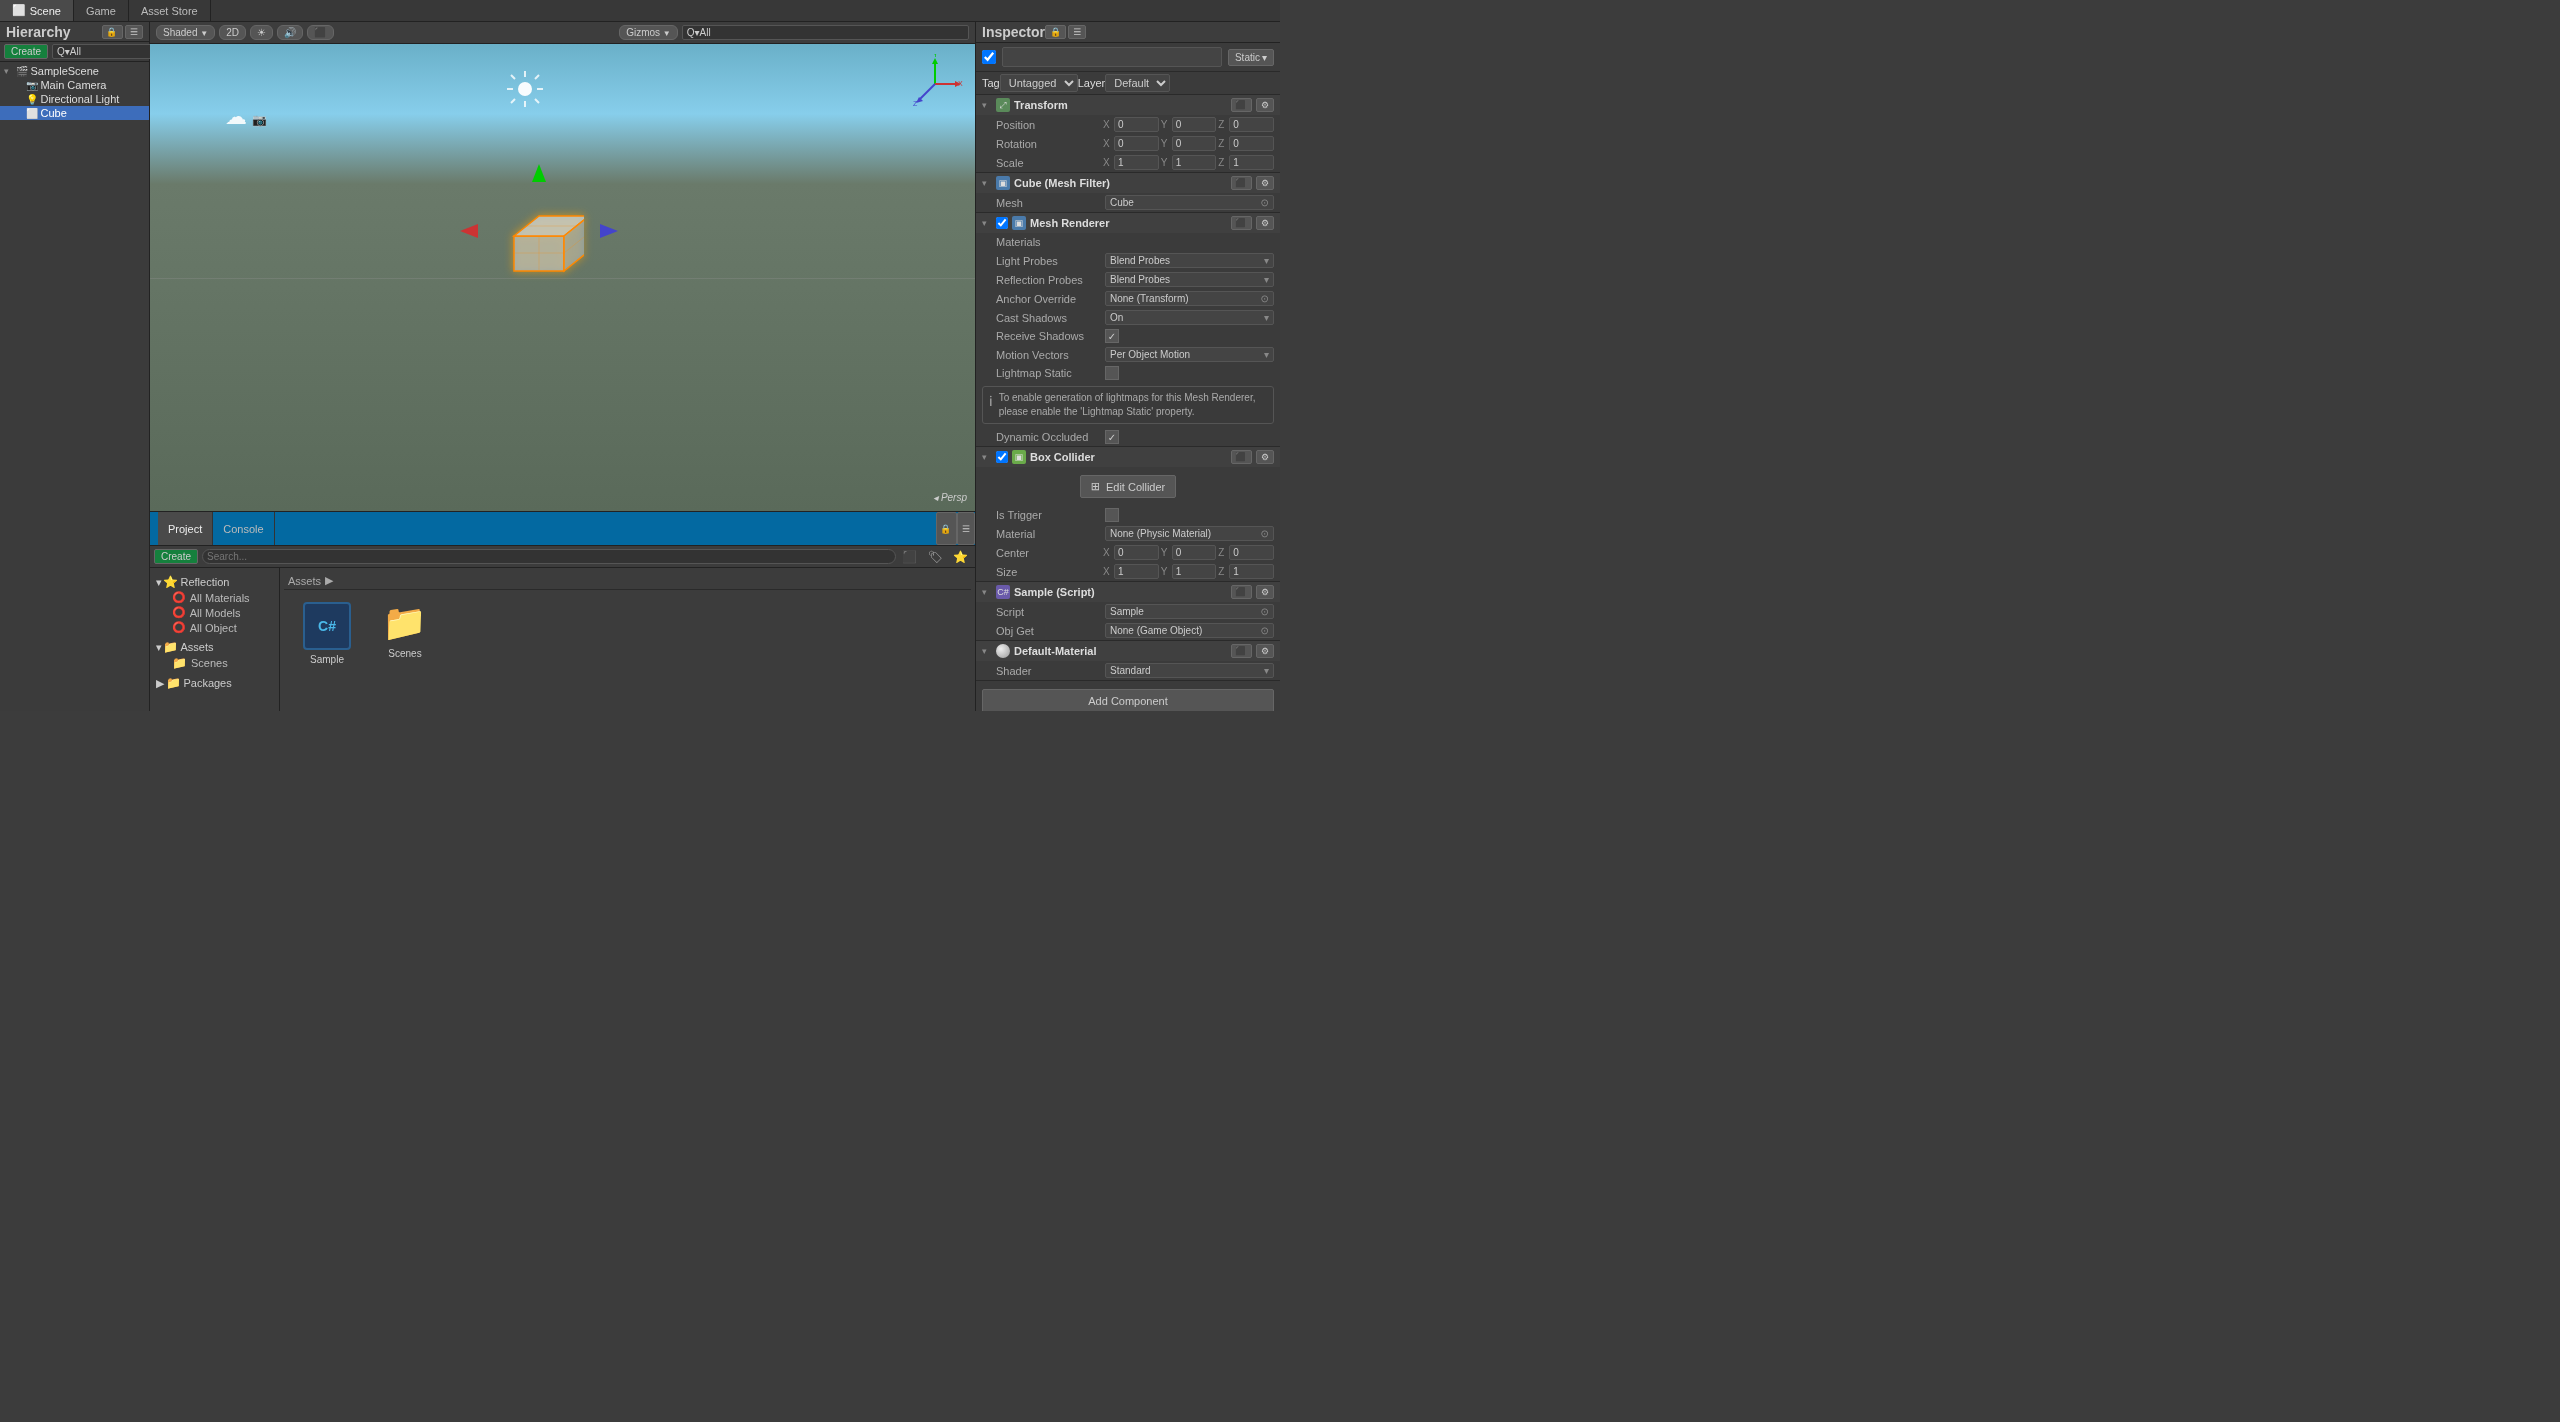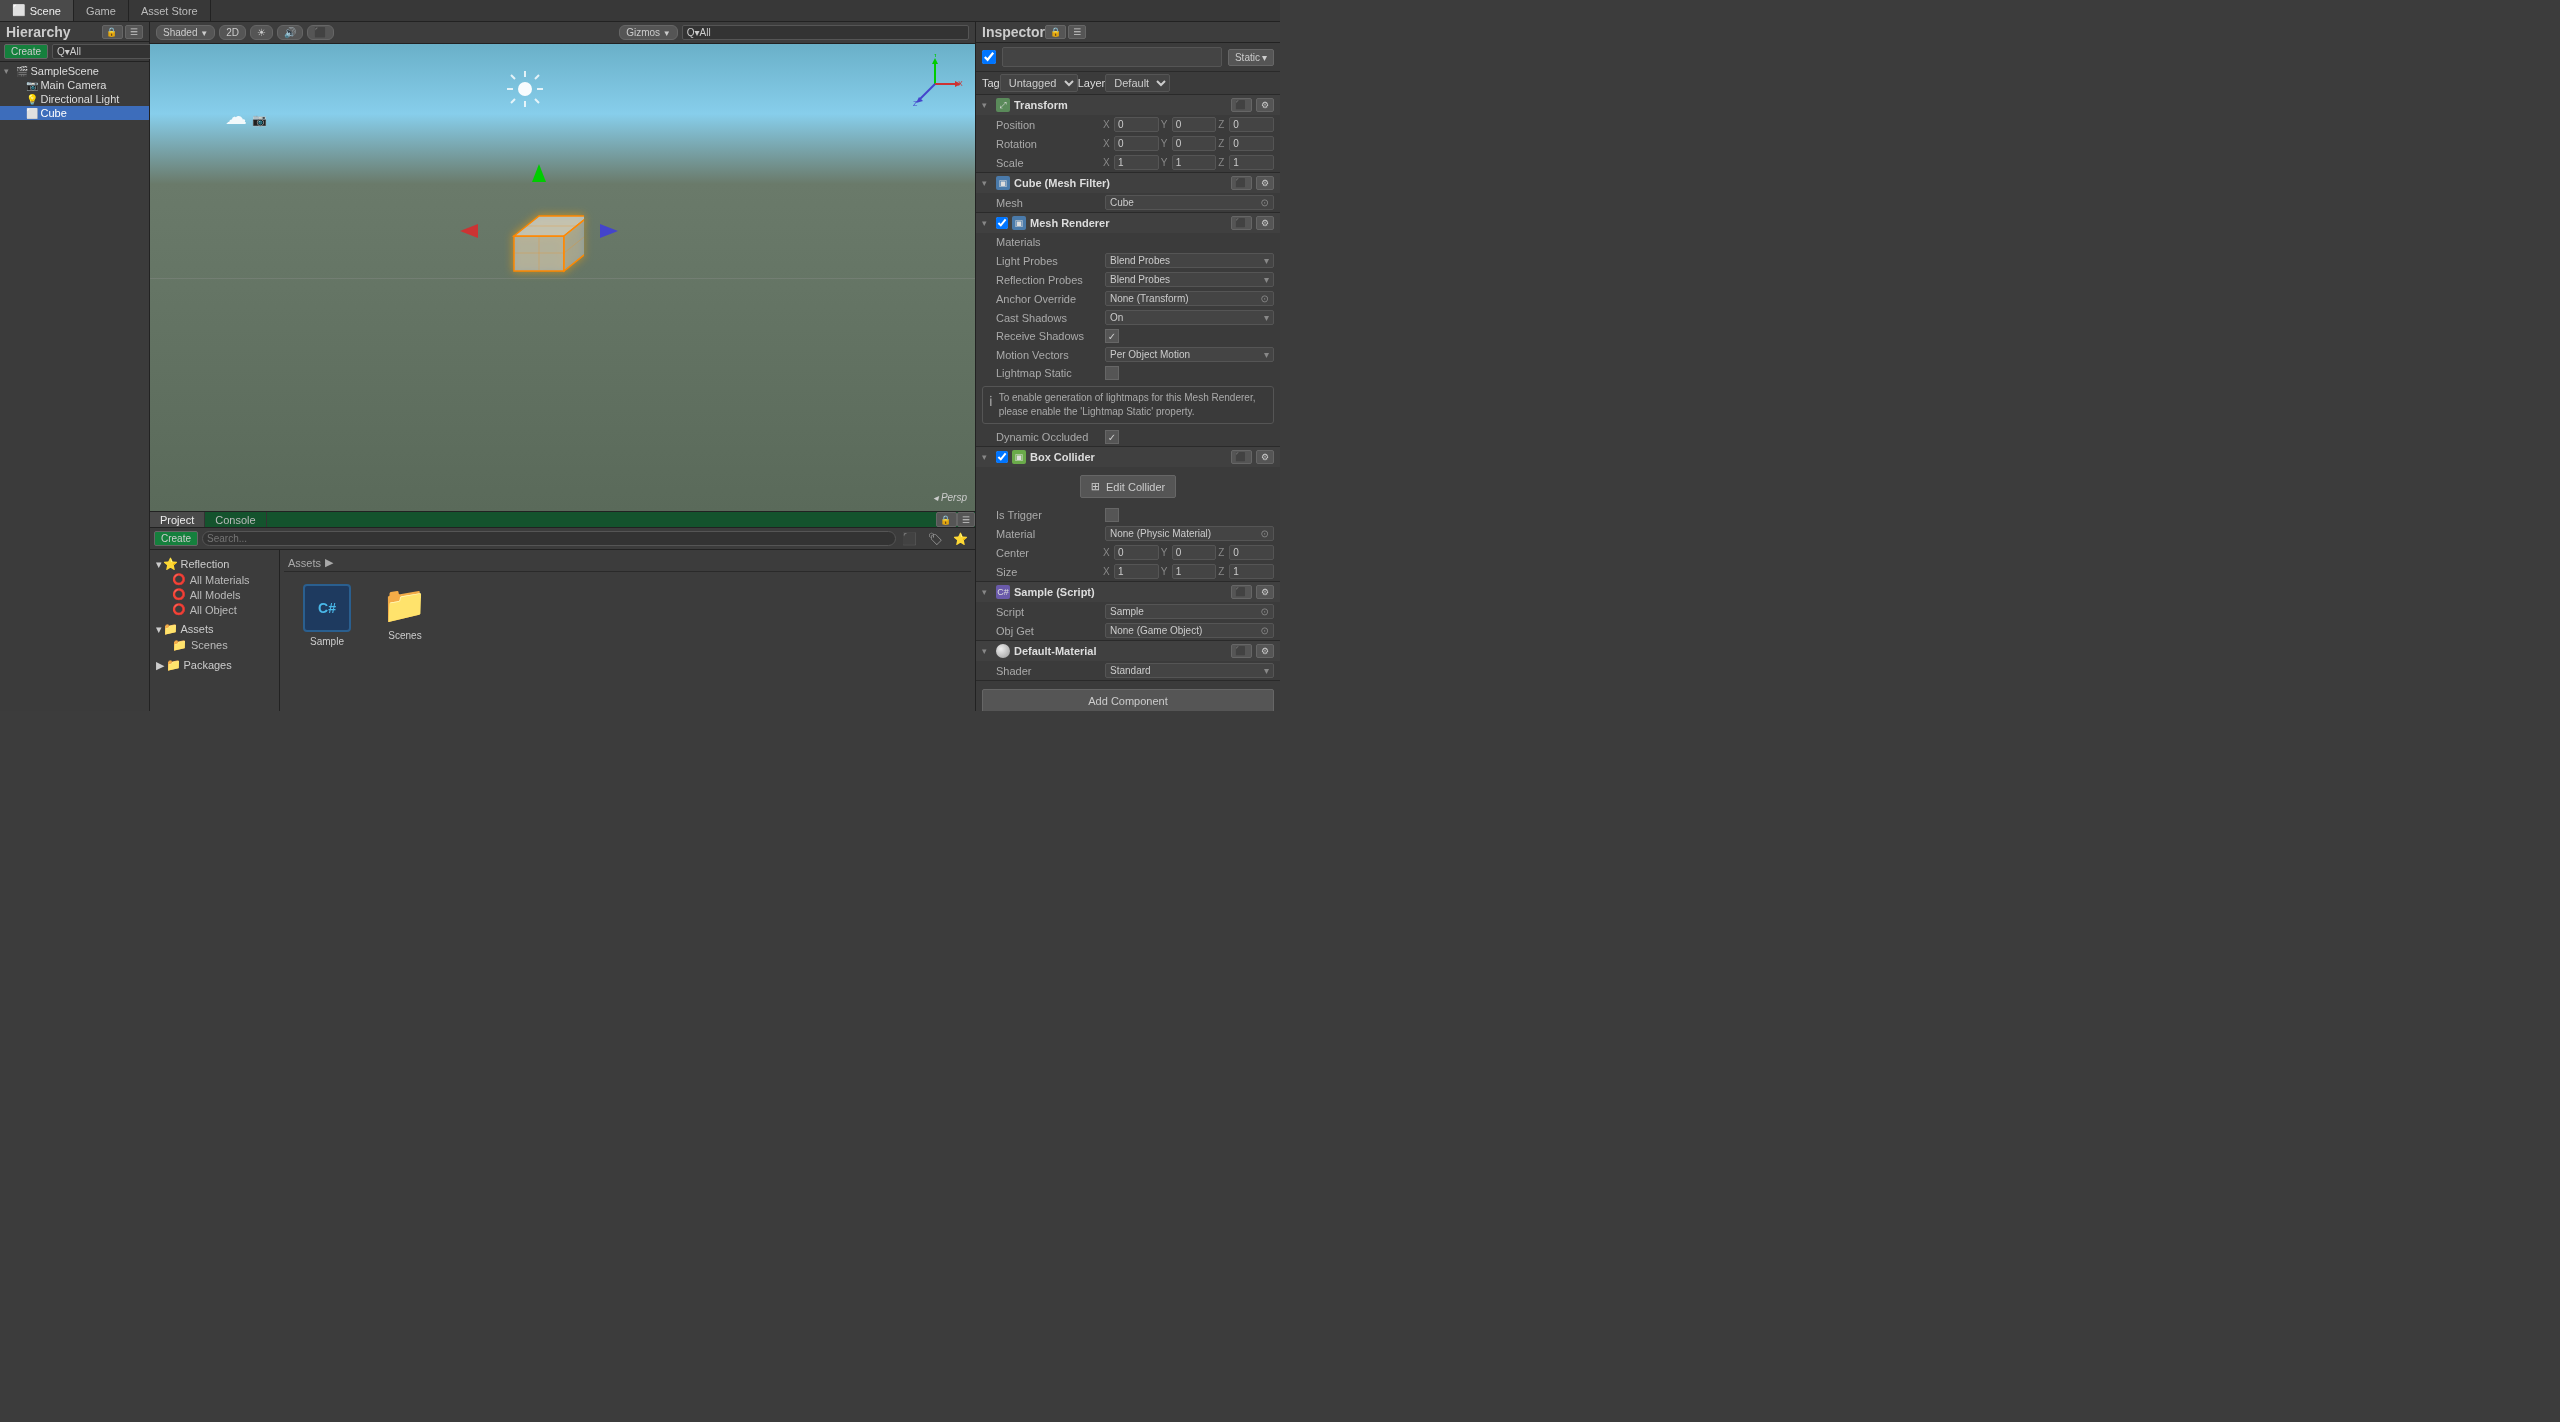--- a/index.html
+++ b/index.html
@@ -214,24 +214,25 @@
 
     
     .bottom-panel {
       height: 200px;
       display: flex;
       flex-direction: column;
       border-top: 1px solid #222;
     }
     .bottom-tabs {
       display: flex;
-      background: #14532d;
-      height: 16px;
+      background: #0369a1;
+      height: 34px;
       align-items: stretch;
       border-bottom: 1px solid #222;
+      padding-left: 8px;
     }
     .bottom-tab {
       padding: 0 10px;
       display: flex;
       align-items: center;
       font-size: 11px;
       color: #bbb;
       cursor: pointer;
       border-right: 1px solid #333;
     }

